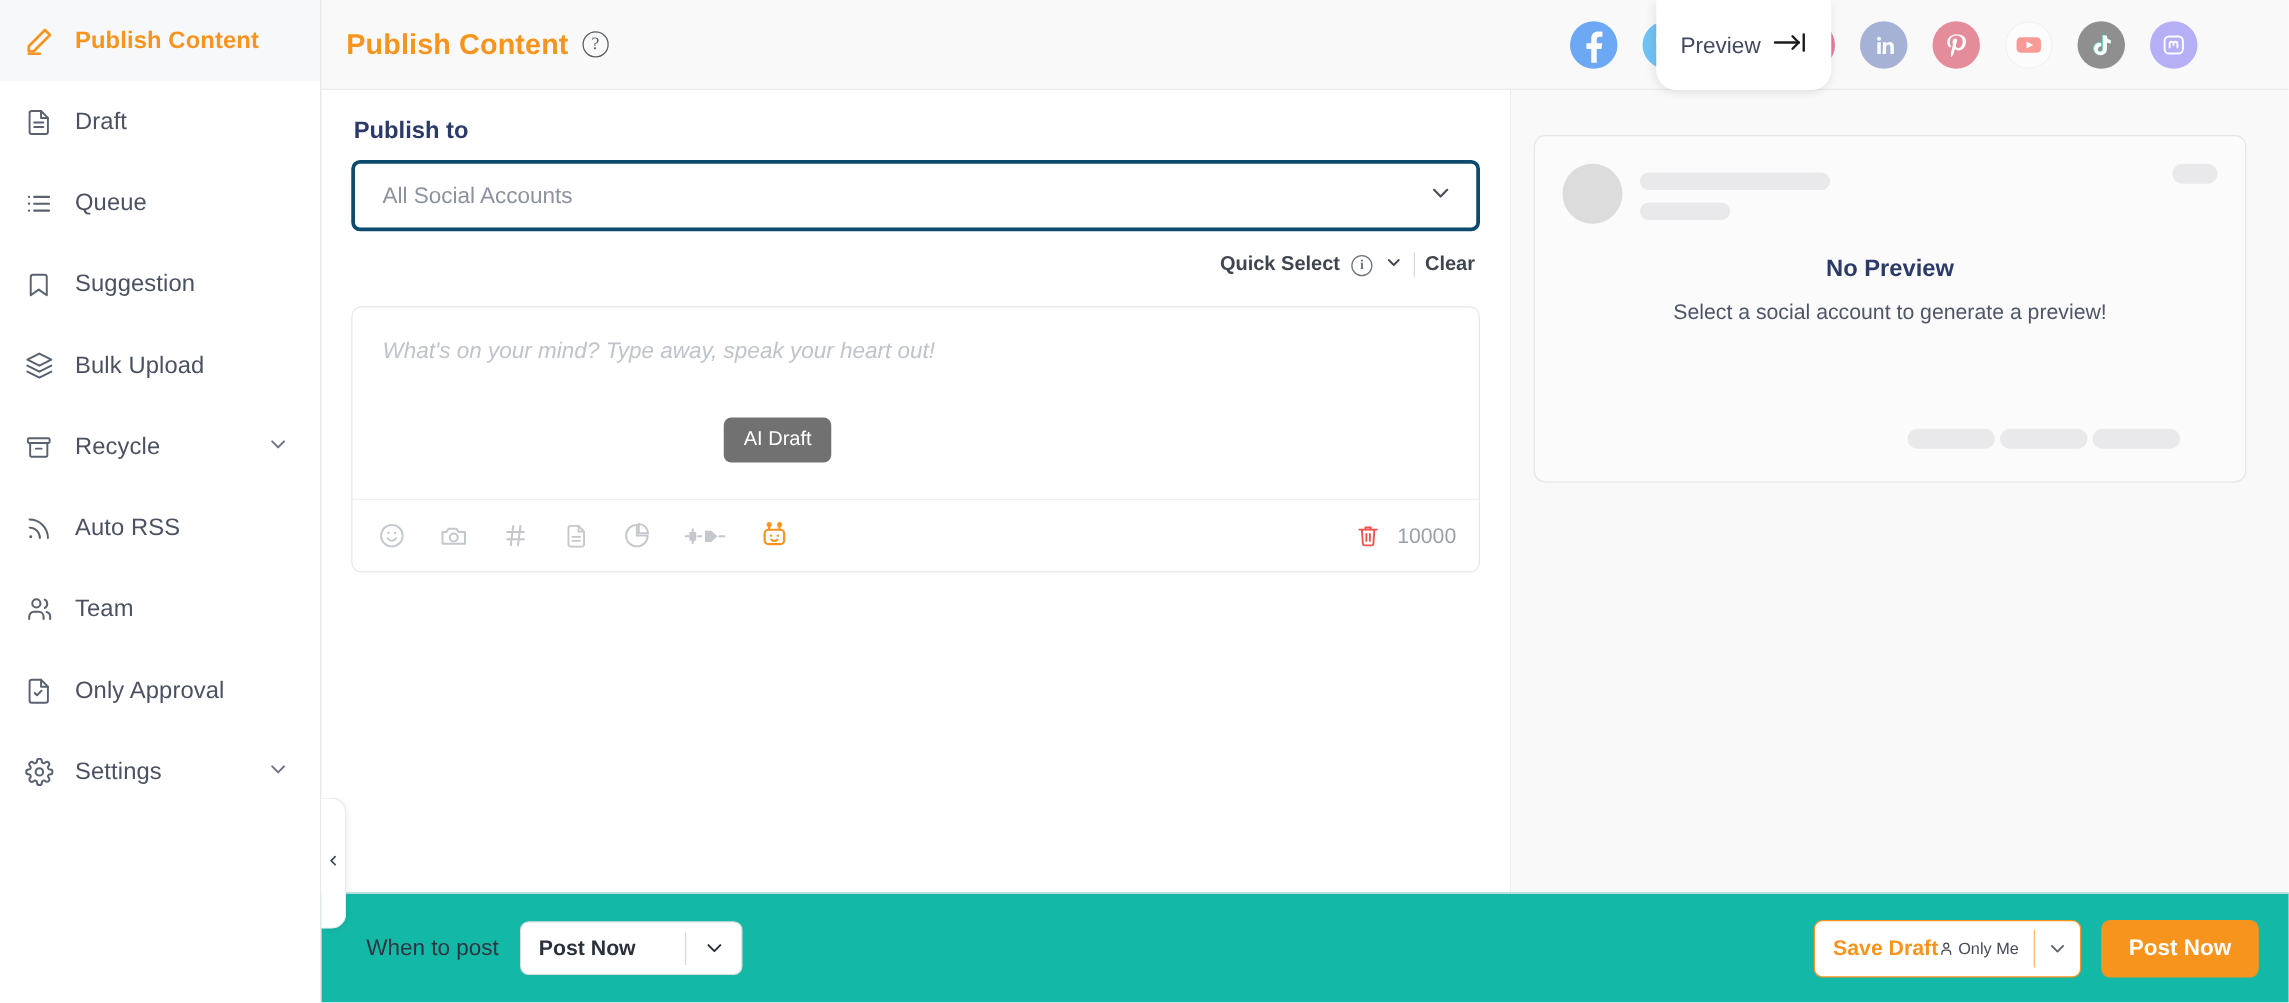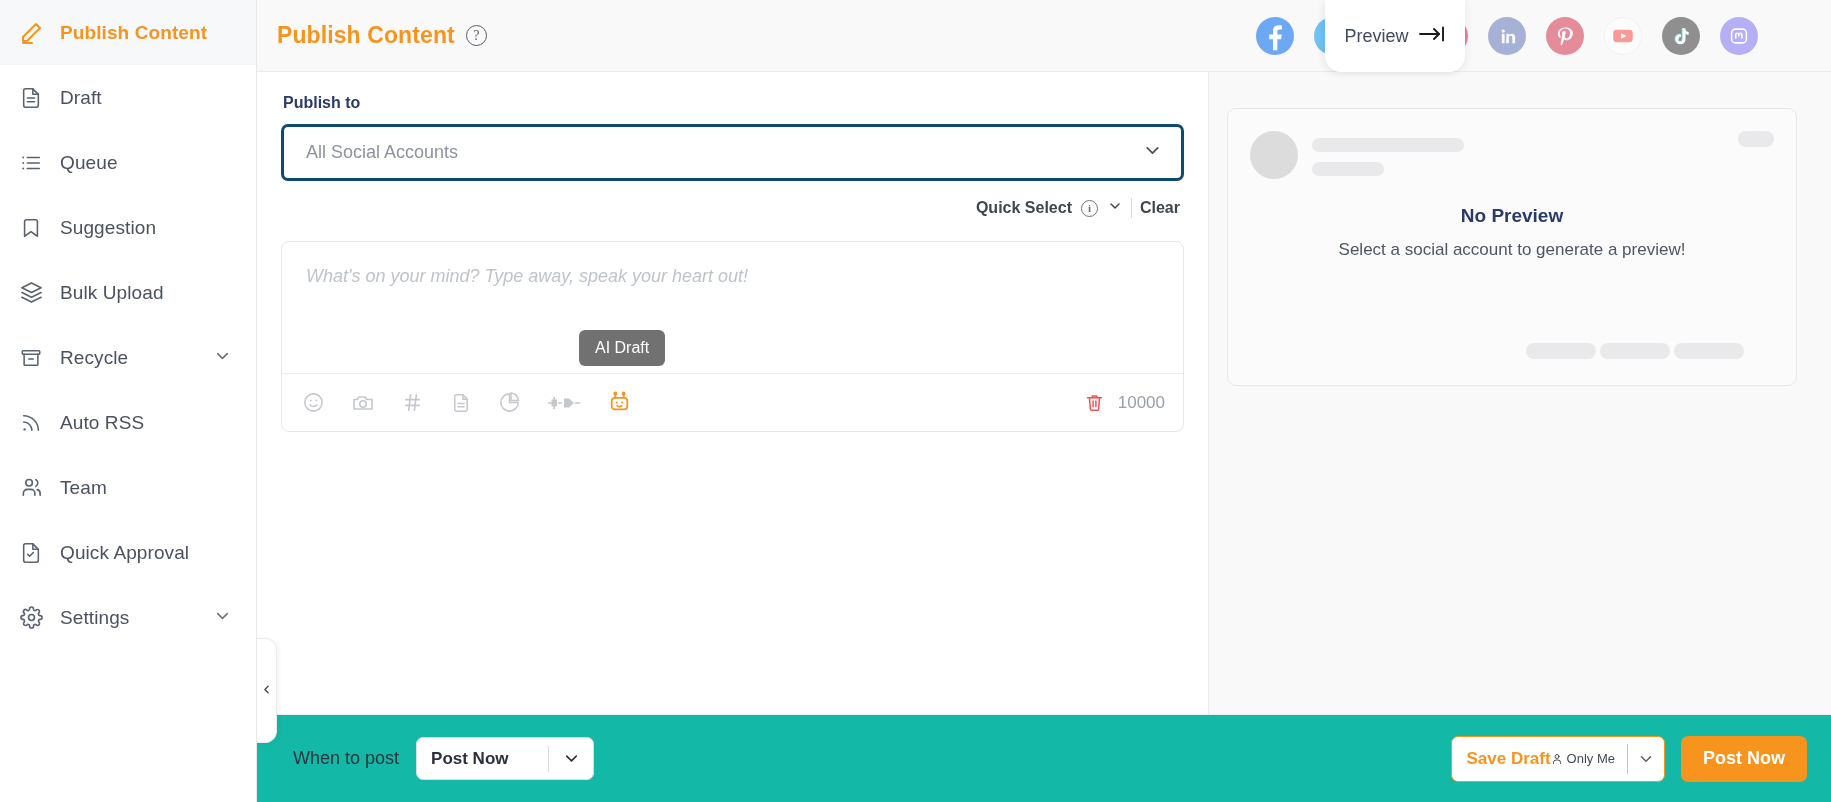--- a/index.html
+++ b/index.html
@@ -135,21 +135,21 @@
     flex: 1; display: flex; min-height: 0;
   }
   .composer-pane {
     width: 952px; flex: 0 0 952px;
     background: #ffffff;
     border-right: 1px solid #ececed;
     padding: 22px 24px 0 24px;
     overflow: hidden;
   }
   .label-publish-to {
-    font-size: 16px; font-weight: bold; color: #2b3a67;
+    font-size: 19px; font-weight: bold; color: #2b3a67;
     margin-bottom: 12px;
     margin-left: 2px;
   }
   .select-box {
     height: 57px;
     border: 3px solid #0c4a6e;
     border-radius: 7px;
     display: flex; align-items: center;
     padding: 0 18px 0 22px;
     cursor: pointer;
@@ -177,21 +177,21 @@
   }
   .vdiv { width: 1px; height: 20px; background: #d8dade; margin: 0 8px; }
   .clear-btn {
     font-size: 16px; font-weight: bold; color: #40464f; cursor: pointer;
   }
 
   .editor-card {
     margin-top: 20px;
     border: 1px solid #e6e7ea;
     border-radius: 8px;
-    height: 191px;
+    height: 213px;
     display: flex; flex-direction: column;
     position: relative;
     background: #fff;
   }
   .editor-text {
     padding: 24px 24px 0 24px;
     font-size: 18px; font-style: italic; color: #bfc3ca;
     flex: 1;
   }
   .ai-tooltip {
@@ -394,21 +394,21 @@
     </div>
 
     <div class="nav-item">
       <span class="ico">
         <svg width="22" height="22" viewBox="0 0 24 24" fill="none" stroke="currentColor" stroke-width="1.7" stroke-linecap="round" stroke-linejoin="round">
             <path d="M14 2H6a2 2 0 0 0-2 2v16a2 2 0 0 0 2 2h12a2 2 0 0 0 2-2V8z"></path>
             <path d="M14 2v6h6"></path>
             <path d="M8.5 13.5l2 2 4-4"></path>
           </svg>
       </span>
-      <span class="label">Quick Approval</span>
+      <span class="label">Only Approval</span>
     </div>
 
     <div class="nav-item">
       <span class="ico">
         <svg width="23" height="23" viewBox="0 0 24 24" fill="none" stroke="currentColor" stroke-width="1.7" stroke-linecap="round" stroke-linejoin="round">
             <circle cx="12" cy="12" r="3.1"></circle>
             <path d="M19.4 15a1.65 1.65 0 0 0 .33 1.82l.06.06a2 2 0 1 1-2.83 2.83l-.06-.06a1.65 1.65 0 0 0-1.82-.33 1.65 1.65 0 0 0-1 1.51V21a2 2 0 0 1-4 0v-.09A1.65 1.65 0 0 0 9 19.4a1.65 1.65 0 0 0-1.82.33l-.06.06a2 2 0 1 1-2.83-2.83l.06-.06A1.65 1.65 0 0 0 4.6 15a1.65 1.65 0 0 0-1.51-1H3a2 2 0 0 1 0-4h.09A1.65 1.65 0 0 0 4.6 9a1.65 1.65 0 0 0-.33-1.82l-.06-.06a2 2 0 1 1 2.83-2.83l.06.06A1.65 1.65 0 0 0 9 4.6a1.65 1.65 0 0 0 1-1.51V3a2 2 0 0 1 4 0v.09a1.65 1.65 0 0 0 1 1.51 1.65 1.65 0 0 0 1.82-.33l.06-.06a2 2 0 1 1 2.83 2.83l-.06.06a1.65 1.65 0 0 0-.33 1.82V9a1.65 1.65 0 0 0 1.51 1H21a2 2 0 0 1 0 4h-.09a1.65 1.65 0 0 0-1.51 1z"></path>
           </svg>
       </span>
       <span class="label">Settings</span>

